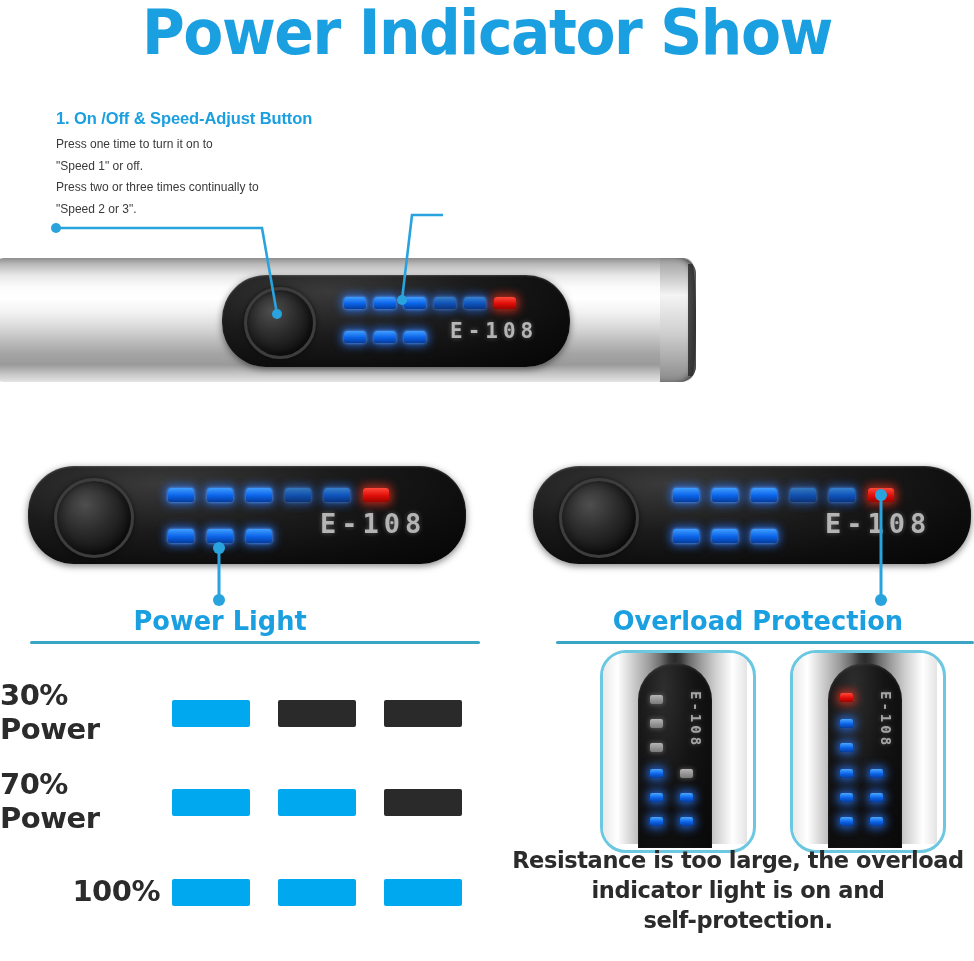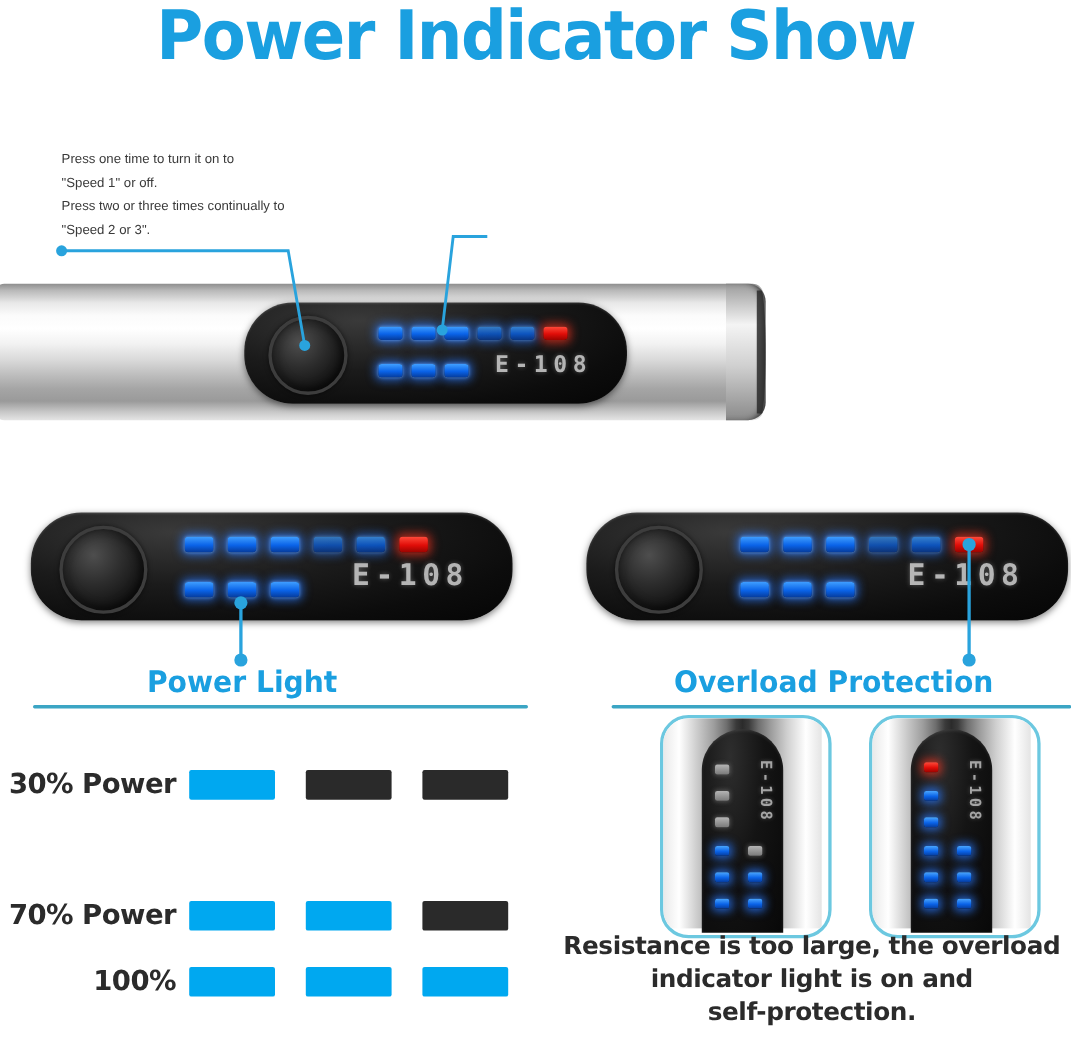--- a/index.html
+++ b/index.html
@@ -128,21 +128,21 @@
   .sect-head.right{left:605px;top:605px;}
   .rule{position:absolute;height:3px;background:#3ba5c4;border-radius:2px;}
   .rule.left{left:30px;top:641px;width:450px;}
   .rule.right{left:556px;top:641px;width:418px;}
 
   
   .prow{position:absolute;left:0;width:490px;height:40px;}
   .prow .plabel{
     position:absolute;left:0;top:0;width:160px;height:40px;
     display:flex;align-items:center;justify-content:flex-end;
-    font-size:25px;font-weight:bold;color:#2b2b2b;
+    font-size:29px;font-weight:bold;color:#2b2b2b;
     font-family:"DejaVu Sans", sans-serif;
     letter-spacing:-0.5px;
   }
   .pbar{position:absolute;top:8px;width:78px;height:27px;border-radius:2px;}
   .pbar.on{background:#00a8f0;}
   .pbar.off{background:#2a2a2a;}
   .pbar.s0{left:172px;}
   .pbar.s1{left:278px;}
   .pbar.s2{left:384px;}
 
@@ -200,20 +200,21 @@
   }
   .overload-text div{white-space:nowrap;}
 </style>
 </head>
 <body>
 
 <div class="page">
 
   <div class="title">Power Indicator Show</div>
 
+  <div class="ann1-head">1. On /Off &amp; Speed-Adjust Button</div>
   <div class="ann1-body">Press one time to turn it on to
 "Speed 1" or off.
 Press two or three times continually to
 "Speed 2 or 3".</div>
 
   <div class="ann2">
   </div>
 
   <div class="pen"></div>
   <div class="pen-cap"></div>
@@ -265,21 +266,21 @@
   <div class="sect-head right">Overload Protection</div>
   <div class="rule left"></div>
   <div class="rule right"></div>
 
   <div class="prow" style="top:692px;">
     <div class="plabel">30% Power</div>
     <div class="pbar on s0"></div>
     <div class="pbar off s1"></div>
     <div class="pbar off s2"></div>
   </div>
-  <div class="prow" style="top:811px;padding-left:10px;">
+  <div class="prow" style="top:781px;padding-left:10px;">
     <div class="plabel">70% Power</div>
     <div class="pbar on s0"></div>
     <div class="pbar on s1"></div>
     <div class="pbar off s2"></div>
   </div>
   <div class="prow" style="top:871px;">
     <div class="plabel">100%</div>
     <div class="pbar on s0"></div>
     <div class="pbar on s1"></div>
     <div class="pbar on s2"></div>

